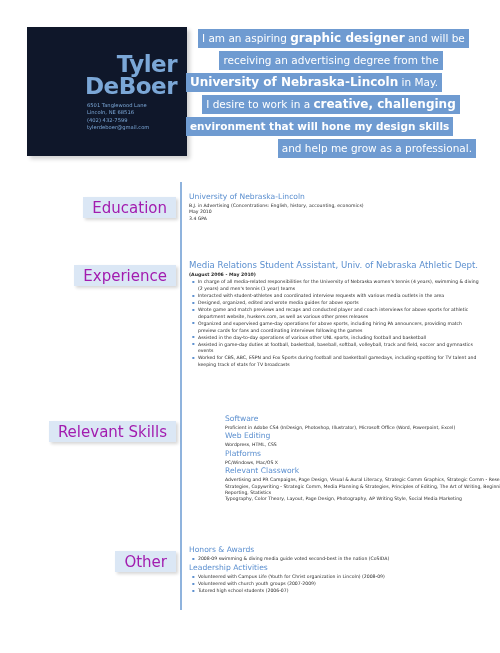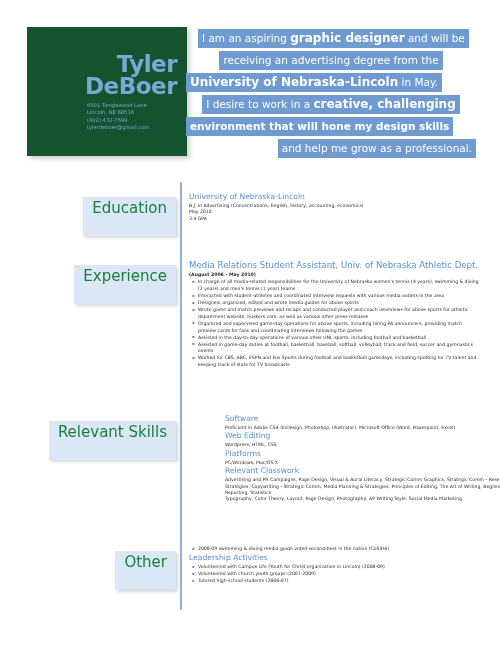--- a/index.html
+++ b/index.html
@@ -15,21 +15,21 @@
     overflow: hidden;
   }
 
   
   #name-card {
     position: absolute;
     left: 27px;
     top: 27px;
     width: 160px;
     height: 129px;
-    background: #14532d;
+    background: #0f172a;
     box-shadow: 3px 3px 4px rgba(0,0,0,0.18);
   }
   #name-block {
     position: absolute;
     right: 10px;
     top: 26px;
     text-align: right;
   }
   .name-line {
     font-family: "DejaVu Sans", sans-serif;
@@ -95,25 +95,25 @@
     top: 182px;
     width: 2px;
     height: 428px;
     background: #8fb3dd;
   }
 
   
   .tab {
     position: absolute;
     background: #dbe7f5;
-    color: #15803d;
+    color: #a21caf;
     font-family: "DejaVu Sans", sans-serif;
     font-size: 15px;
     line-height: 15px;
-    padding: 4px 9px 20px 9px;
+    padding: 4px 9px 2px 9px;
     box-shadow: 2px 2px 3px rgba(0,0,0,0.16);
     white-space: nowrap;
     text-align: right;
   }
   #tab-education  { right: 324px; top: 197px; }
   #tab-experience { right: 324px; top: 265px; }
   #tab-skills     { right: 324px; top: 421px; }
   #tab-other      { right: 324px; top: 551px; }
 
   
@@ -234,20 +234,21 @@
   <div class="sec-head">Web Editing</div>
   <div class="ln">Wordpress, HTML, CSS</div>
   <div class="sec-head">Platforms</div>
   <div class="ln">PC/Windows, Mac/OS X</div>
   <div class="sec-head">Relevant Classwork</div>
   <div class="ln">Advertising and PR Campaigns, Page Design, Visual &amp; Aural Literacy, Strategic Comm Graphics, Strategic Comm - Research &amp; Strategies, Copywriting - Strategic Comm, Media Planning &amp; Strategies, Principles of Editing, The Art of Writing, Beginning Reporting, Statistics</div>
   <div class="ln">Typography, Color Theory, Layout, Page Design, Photography, AP Writing Style, Social Media Marketing</div>
 </div>
 
 <div class="content" id="c-other">
+  <div class="sec-head">Honors &amp; Awards</div>
   <ul class="bullets">
     <li>2008-09 swimming &amp; diving media guide voted second-best in the nation (CoSIDA)</li>
   </ul>
   <div class="sec-head">Leadership Activities</div>
   <ul class="bullets">
     <li>Volunteered with Campus Life (Youth for Christ organization in Lincoln) (2008-09)</li>
     <li>Volunteered with church youth groups (2007-2009)</li>
     <li>Tutored high school students (2006-07)</li>
   </ul>
 </div>

